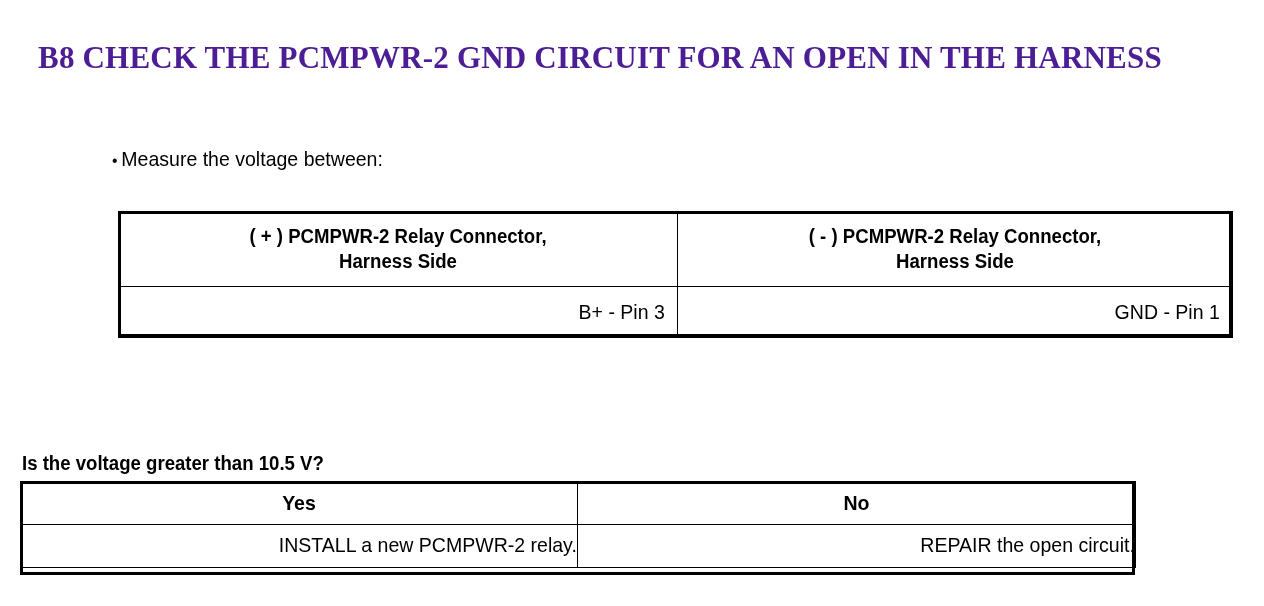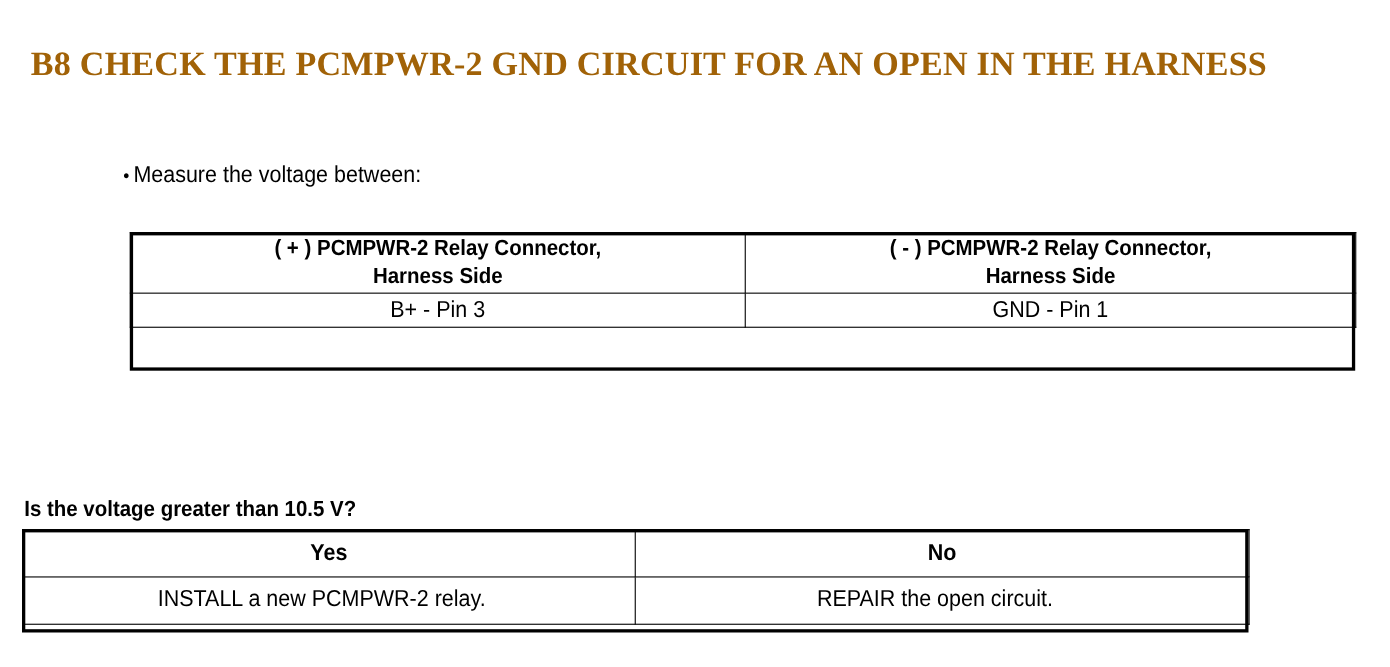--- a/index.html
+++ b/index.html
@@ -14,29 +14,29 @@
     position: relative;
     overflow: hidden;
     font-family: "Liberation Sans", sans-serif;
     color: #000000;
     -webkit-font-smoothing: none;
   }
 
   
   .page-title {
     position: absolute;
-    left: 28px;
+    left: 38px;
     top: 14px;
     width: 1130px;
     font-family: "Liberation Serif", serif;
     font-weight: bold;
     font-size: 31px;
     line-height: 45px;
     letter-spacing: 0.2px;
-    color: #a16207;
+    color: #4c1d95;
     text-transform: uppercase;
   }
 
   
   .bullet-row {
     position: absolute;
     left: 112px;
     top: 145px;
     display: flex;
     align-items: baseline;
@@ -59,40 +59,40 @@
   table.doc-table {
     position: absolute;
     border-collapse: collapse;
     background: #fff;
     table-layout: fixed;
   }
   table.doc-table td {
     border: 1px solid #000;
     background: #fff;
     vertical-align: middle;
-    padding: 2px;
+    padding: 12px;
   }
   .cell-inner {
     transform: scaleX(0.93);
     transform-origin: left center;
     width: 107.5%;
   }
   .cell-inner.center {
     transform-origin: center center;
     width: 100%;
   }
   .th-cell {
     text-align: center;
     font-weight: bold;
     font-size: 20px;
     line-height: 25px;
     padding: 9px 6px 10px 6px;
   }
   .td-cell {
-    text-align: center;
+    text-align: right;
     font-weight: normal;
     font-size: 21px;
     line-height: 26px;
     padding: 6px 6px 8px 7px;
   }
 
   
   .table-frame {
     position: absolute;
     border: 3px solid #000;
@@ -141,21 +141,21 @@
     left: 20px;
     top: 481px;
     width: 1115px;
     height: 94px;
   }
   #decision-table .th-cell {
     padding: 8px 6px 9px 6px;
     font-size: 21px;
   }
   #decision-table .td-cell {
-    padding: 7px 20px 9px 7px;
+    padding: 7px 0 9px 7px;
   }
 </style>
 </head>
 <body>
 
 <h1 class="page-title">B8 CHECK THE PCMPWR-2 GND CIRCUIT FOR AN OPEN IN THE HARNESS</h1>
 
 <div class="bullet-row">
   <span class="bullet-dot">•</span>
   <span class="bullet-text">Measure the voltage between:</span>

